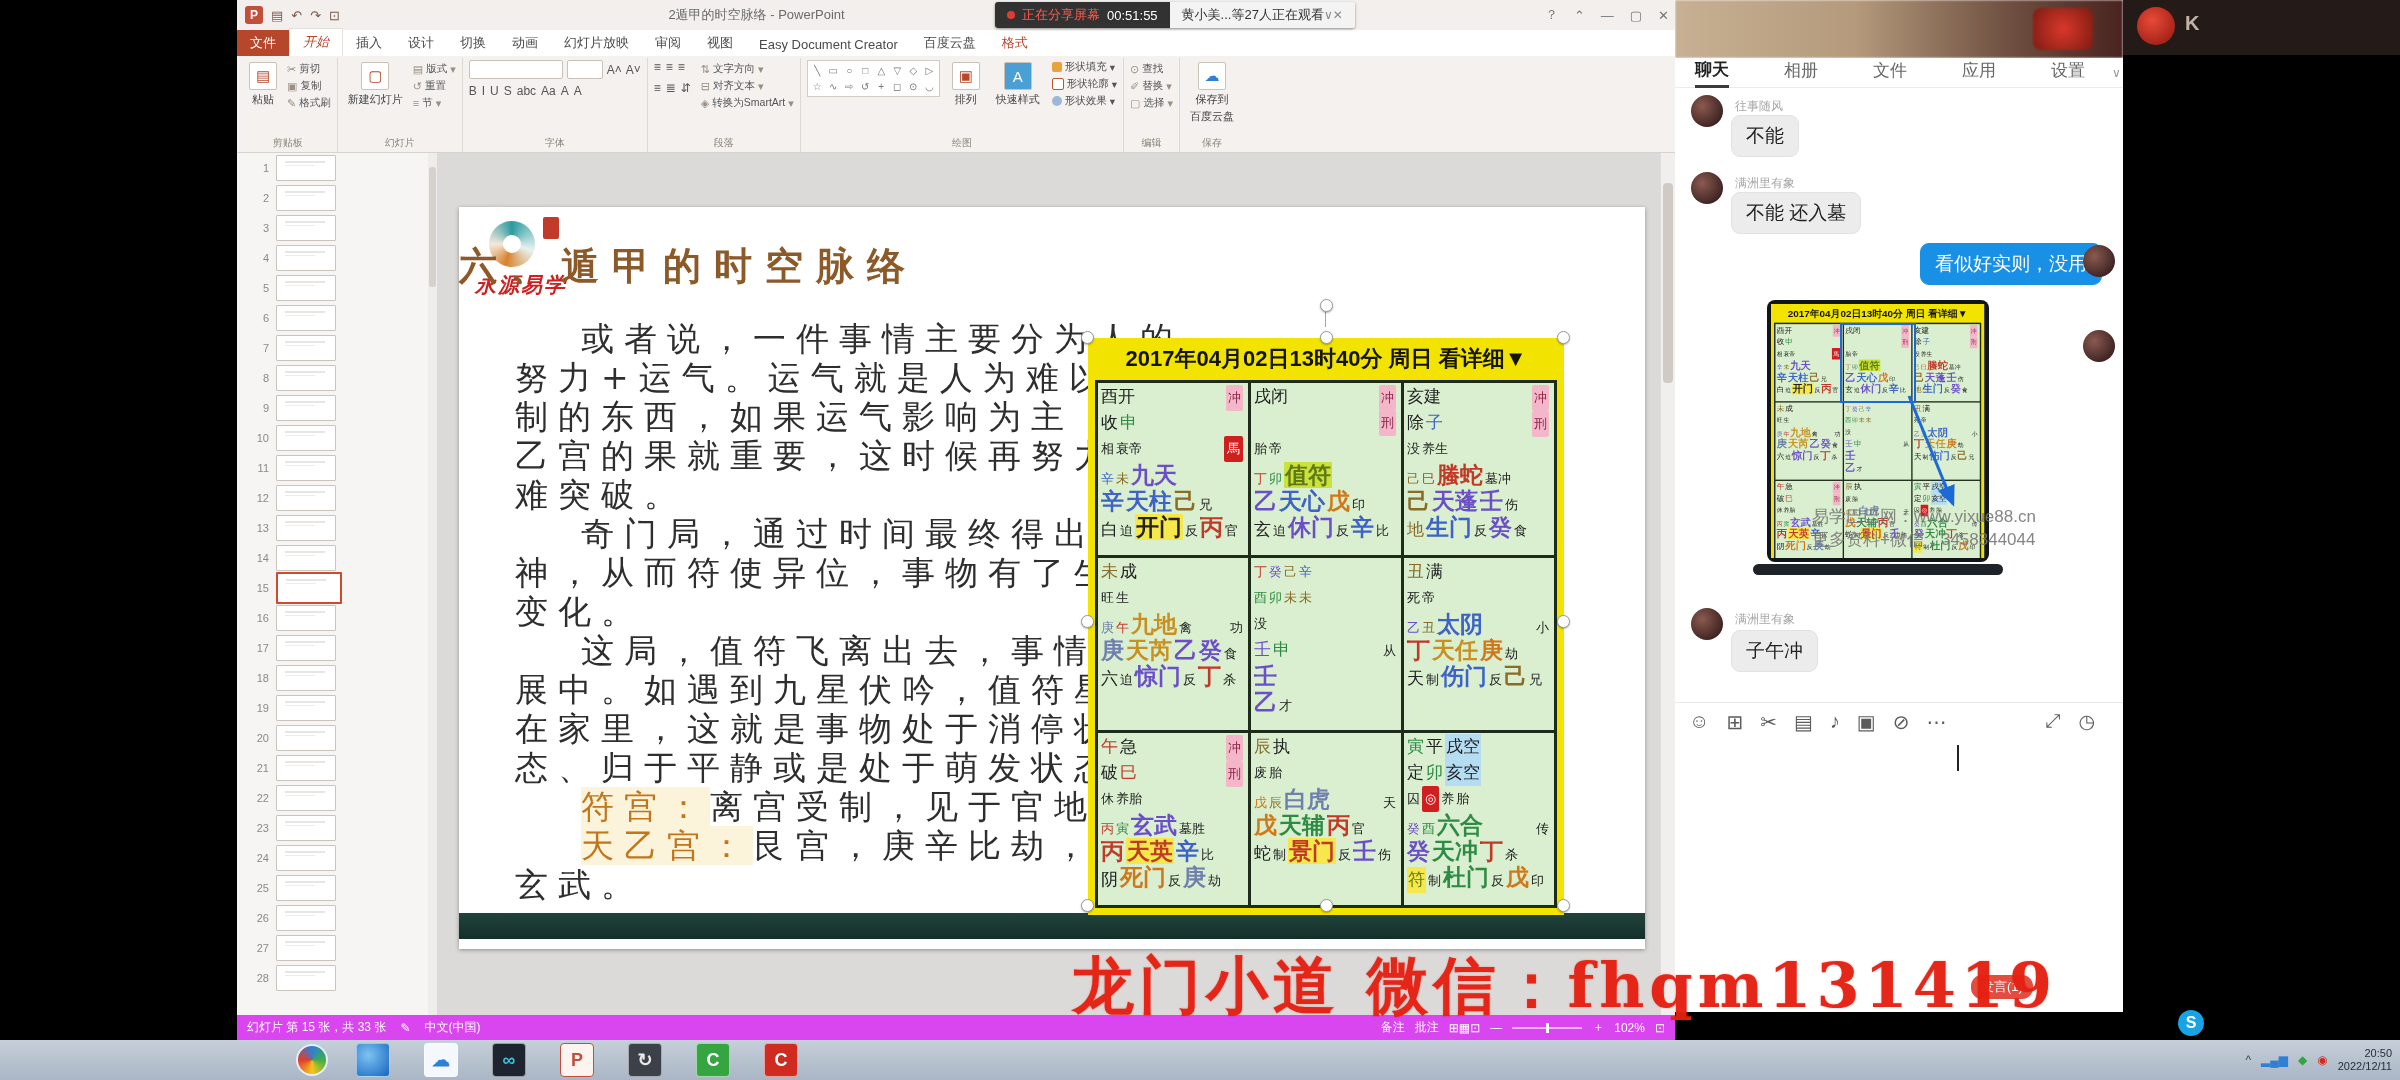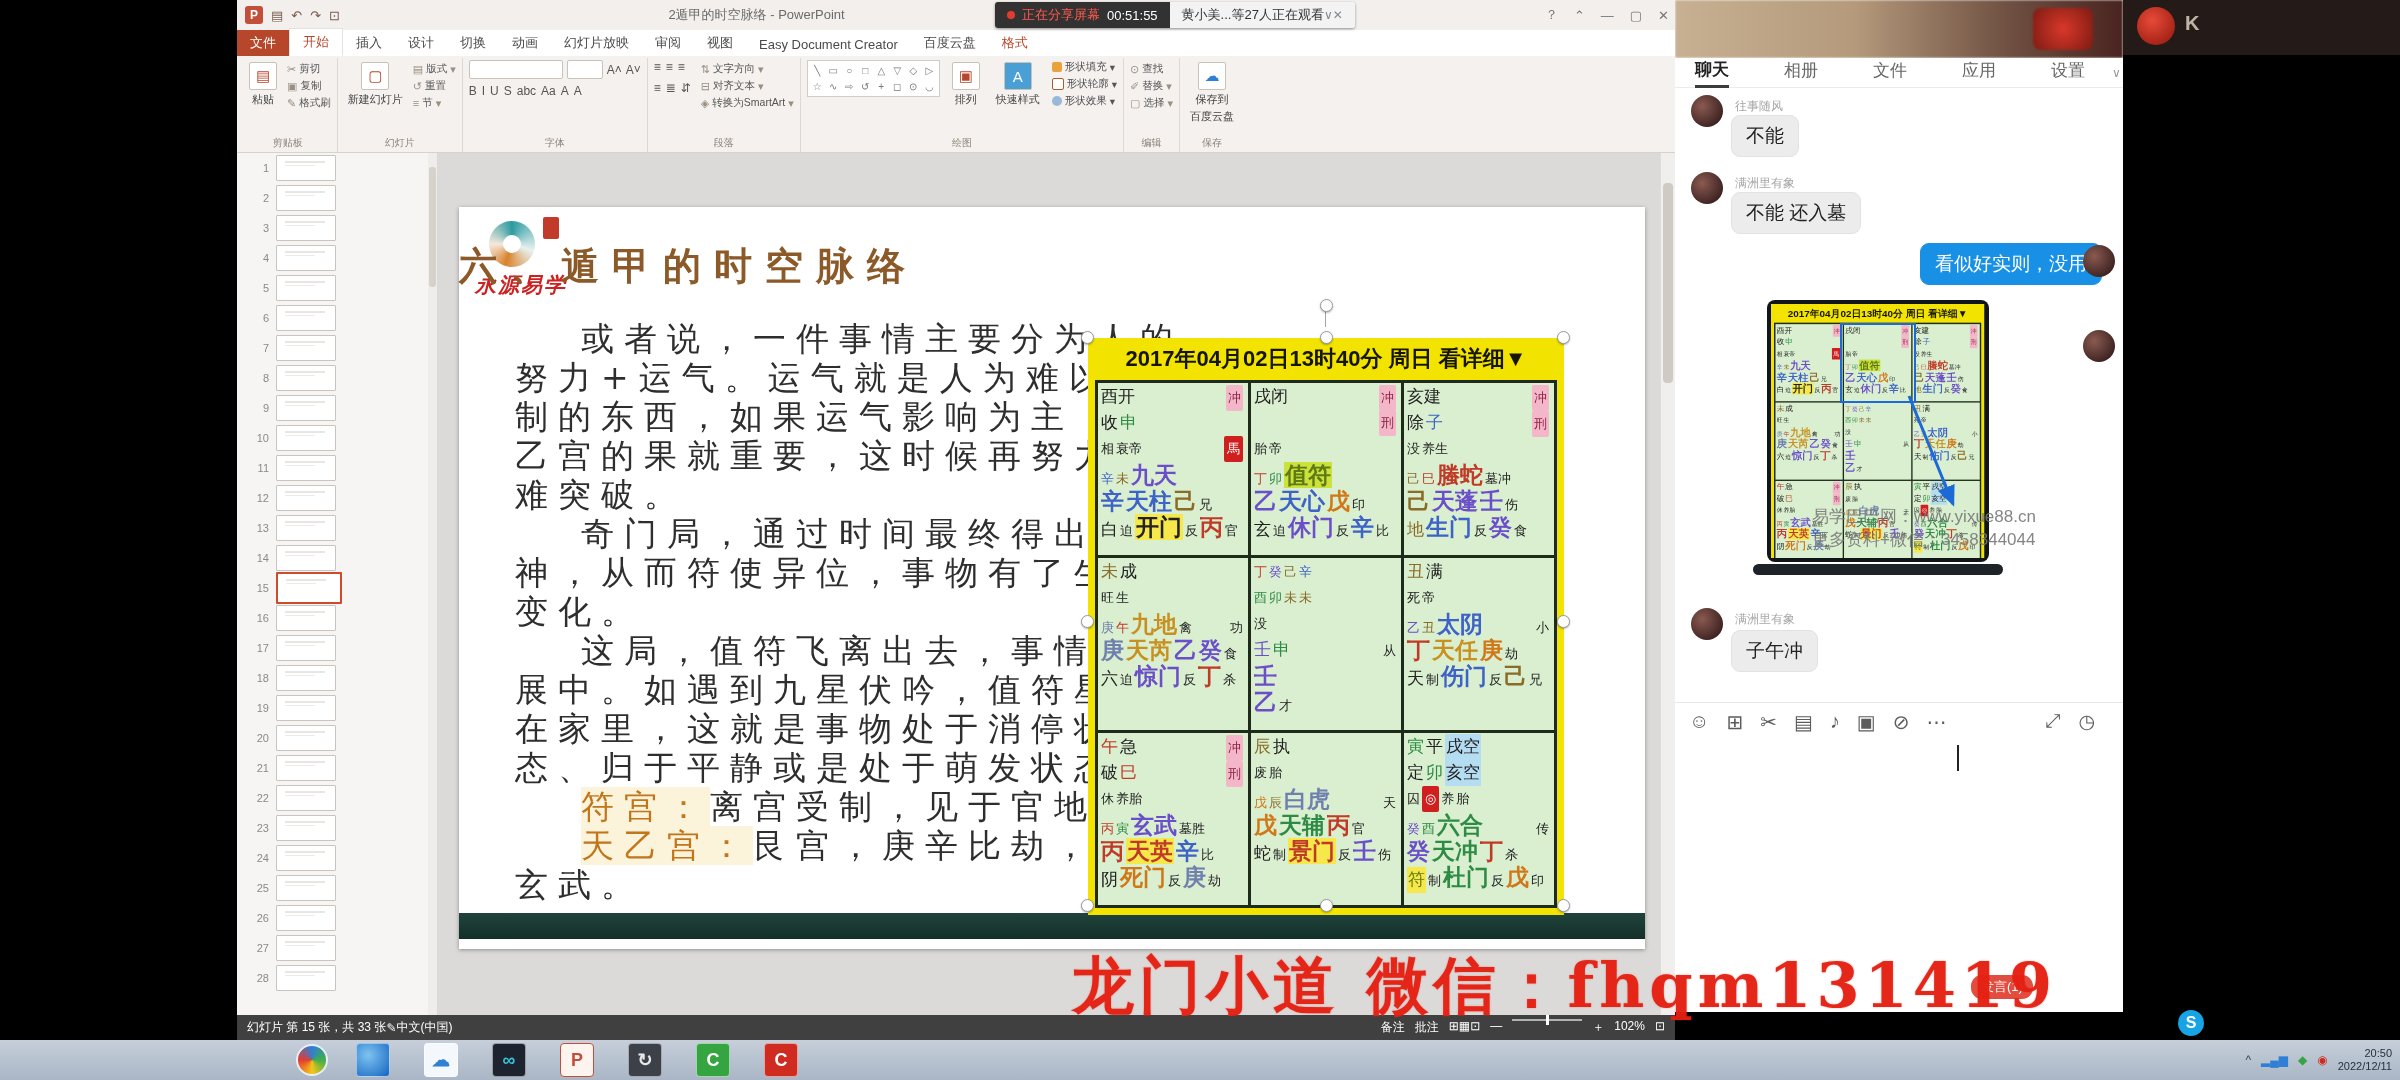--- a/index.html
+++ b/index.html
@@ -11,21 +11,21 @@
   .qat{display:flex;align-items:center;gap:8px;padding-left:8px;}
   .qat .pptlogo{width:18px;height:18px;background:#c14f3a;color:#fff;font-weight:bold;font-size:12px;border-radius:3px;display:flex;align-items:center;justify-content:center;}
   .qat .qico{font-size:13px;color:#7a5c50;}
   .ppt-title{position:absolute;left:30%;top:0;height:30px;line-height:30px;font-size:13px;color:#6b6b6b;}
   .winctl{position:absolute;right:6px;top:0;height:30px;display:flex;align-items:center;gap:16px;font-size:13px;color:#777;}
   .winctl span{cursor:default;}
   
   .tabrow{position:absolute;left:0;top:30px;right:0;height:26px;background:#fff;display:flex;align-items:flex-end;border-bottom:1px solid #e4e0db;}
   .ptab{font-size:13px;color:#4a4a4a;padding:4px 13px;white-space:nowrap;}
   .ptab.file{background:#b7472a;color:#fff;}
-  .ptab.active{color:#b7472a;border:1px solid #e4e0db;border-bottom:1px solid #fff;background:#fff;}
+  .ptab.active{color:#b7472a;border:1px solid #e4e0db;border-bottom:1px solid #fff;background:#fff;font-style:italic;}
   .ptab.ctx{color:#b7472a;}
   
   .ribbon{position:absolute;left:0;top:56px;right:0;height:97px;background:#f4f1ef;border-bottom:1px solid #d6d2cc;display:flex;padding:2px 2px 0 2px;box-sizing:border-box;}
   .grp{display:flex;flex-direction:column;justify-content:space-between;border-right:1px solid #ddd8d2;padding:2px 6px 0 6px;}
   .grp-label{font-size:10px;color:#8c8478;text-align:center;padding:1px 0 2px;}
   .grp-body{display:flex;gap:6px;align-items:flex-start;}
   .bigbtn{display:flex;flex-direction:column;align-items:center;gap:2px;font-size:11px;color:#444;padding:2px 4px;}
   .bigbtn .bb-ico{width:26px;height:26px;border:1px solid #c9c2b8;background:#fff;border-radius:2px;display:flex;align-items:center;justify-content:center;font-size:15px;color:#b7472a;}
   .smallcol{display:flex;flex-direction:column;gap:3px;padding-top:2px;}
   .srow{font-size:10.5px;color:#555;display:flex;align-items:center;gap:3px;white-space:nowrap;}
@@ -73,22 +73,22 @@
   .c-k{color:#222;} .c-r{color:#c03a28;} .c-o{color:#d07818;} .c-w{color:#8a6b28;}
   .c-g{color:#2e8b45;} .c-b{color:#3e63c8;} .c-p{color:#6b4ec9;} .c-s{color:#6f7fae;}
   .c-d{color:#c89020;} .c-v{color:#5f7a14;}
   .bg-Y{background:#f6e84a;padding:0 1px;} .bg-L{background:#cce23c;padding:0 1px;} .bg-S{background:#b5ddf2;padding:0 1px;}
   .bg-P{background:#f3b7c9;color:#8e2447 !important;font-size:13px !important;font-weight:normal !important;padding:0 2px;border-radius:2px;}
   .bg-R{background:#cf1f1f;color:#fff !important;font-size:13px !important;padding:0 3px;border-radius:2px;}
   
   .hdl{position:absolute;width:11px;height:11px;border-radius:50%;background:#fff;border:1px solid #9a9a9a;box-shadow:0 1px 2px rgba(0,0,0,.3);z-index:5;}
   .rot-stem{position:absolute;width:1px;height:16px;background:#a5a5a5;z-index:5;}
   
-  .status{position:absolute;left:0;right:0;bottom:0;height:25px;background:#404040;color:#fff;font-size:12px;display:flex;align-items:center;padding:0 10px;box-sizing:border-box;}
-  .status .right{margin-left:auto;display:flex;gap:10px;}
+  .status{position:absolute;left:0;right:0;bottom:0;height:25px;background:#d946ef;color:#fff;font-size:12px;display:flex;align-items:center;padding:0 10px;gap:14px;box-sizing:border-box;}
+  .status .right{margin-left:auto;display:flex;align-items:center;gap:10px;}
   .status .zoomtrack{width:70px;height:2px;background:rgba(255,255,255,.6);position:relative;}
   .status .zoomtrack i{position:absolute;left:34px;top:-4px;width:3px;height:10px;background:#fff;}
   
   .sharebar{position:absolute;left:995px;top:2px;height:26px;display:flex;z-index:40;font-size:13px;border-radius:3px;overflow:hidden;box-shadow:0 1px 3px rgba(0,0,0,.4);}
   .sharebar .dark{background:#323232;color:#fff;display:flex;align-items:center;gap:7px;padding:0 12px;}
   .sharebar .dot{width:8px;height:8px;border-radius:50%;background:#e23c30;}
   .sharebar .red{color:#ff5a4d;}
   .sharebar .lite{background:#f3f3f3;color:#333;display:flex;align-items:center;gap:0;padding:0 12px;}
   .sharebar .lite .mi{color:#888;font-size:12px;}
   

